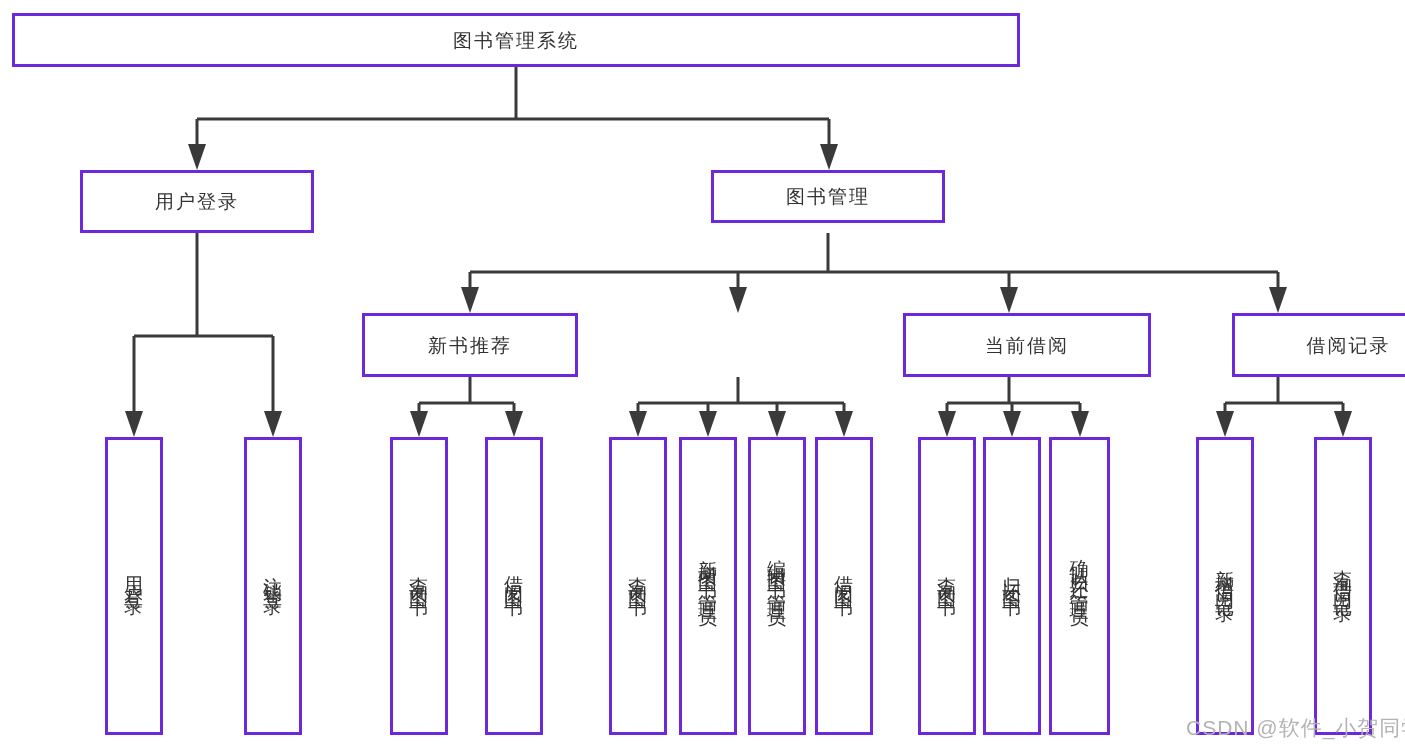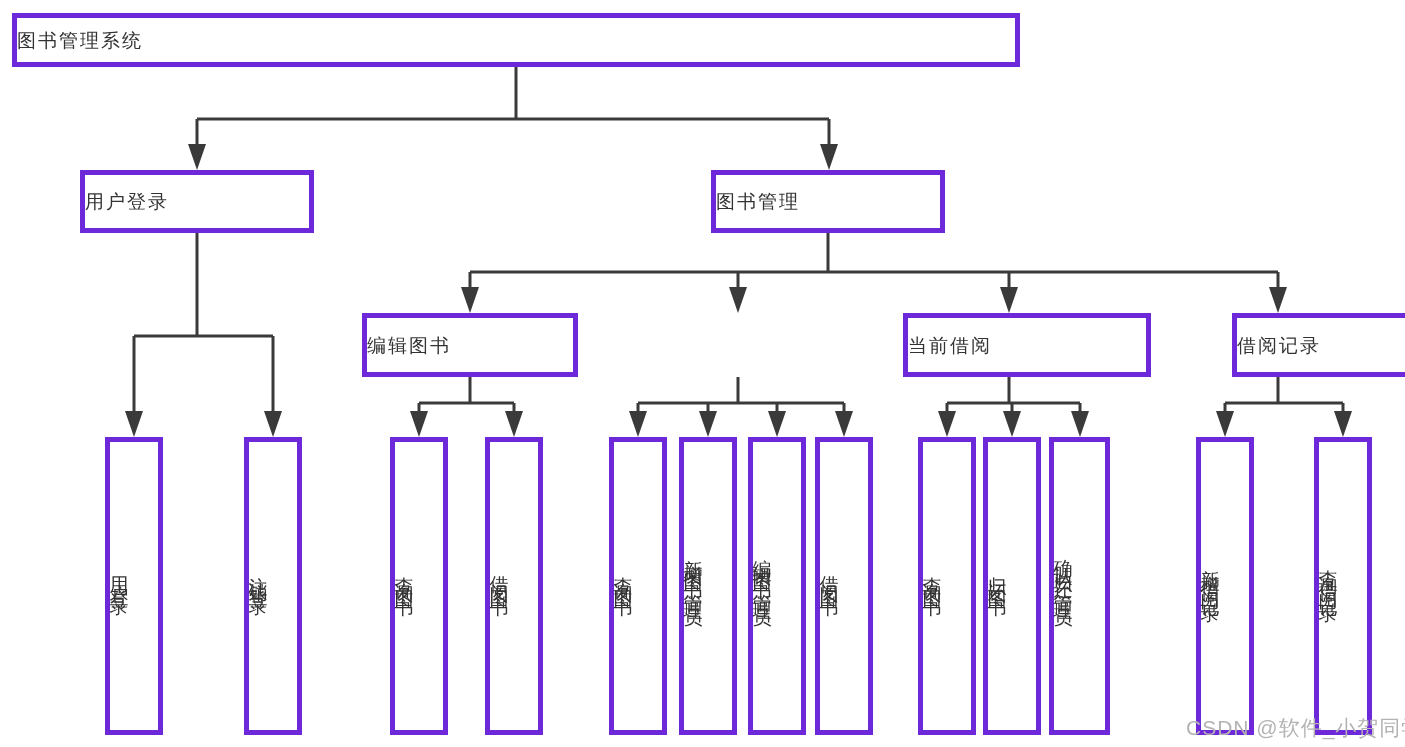--- a/index.html
+++ b/index.html
@@ -15,25 +15,25 @@
     position: absolute;
     left: 0; top: 0;
     width: 1405px; height: 747px;
     z-index: 1;
   }
   .wires path { stroke: #3a3a3a; stroke-width: 3; fill: none; }
   .wires polygon { fill: #3a3a3a; }
   .box {
     position: absolute;
     box-sizing: border-box;
-    border: 5px solid #6d28d9;
+    border: 3px solid #6d28d9;
     background: #ffffff;
     display: flex;
     align-items: center;
-    justify-content: flex-start;
+    justify-content: center;
     z-index: 2;
     color: #333333;
   }
   .box span {
     font-size: 19px;
     line-height: 1;
     letter-spacing: 2px;
     white-space: nowrap;
   }
   .leaf {
@@ -100,26 +100,26 @@
     <polygon points="1334,411 1352,411 1343,437"></polygon>
   </svg>
 
   <div class="box" style="left:12px; top:13px; width:1008px; height:54px">
     <span>图书管理系统</span>
   </div>
 
   <div class="box" style="left:80px; top:170px; width:234px; height:63px">
     <span>用户登录</span>
   </div>
-  <div class="box" style="left:711px; top:170px; width:234px; height:63px">
+  <div class="box" style="left:711px; top:170px; width:234px; height:53px">
     <span>图书管理</span>
   </div>
 
   <div class="box" style="left:362px; top:313px; width:216px; height:64px">
-    <span>编辑图书</span>
+    <span>新书推荐</span>
   </div>
   <div class="box" style="left:903px; top:313px; width:248px; height:64px">
     <span>当前借阅</span>
   </div>
   <div class="box" style="left:1232px; top:313px; width:233px; height:64px">
     <span>借阅记录</span>
   </div>
 
   <div class="box leaf" style="left:105px">
     <span>用户登录</span>

